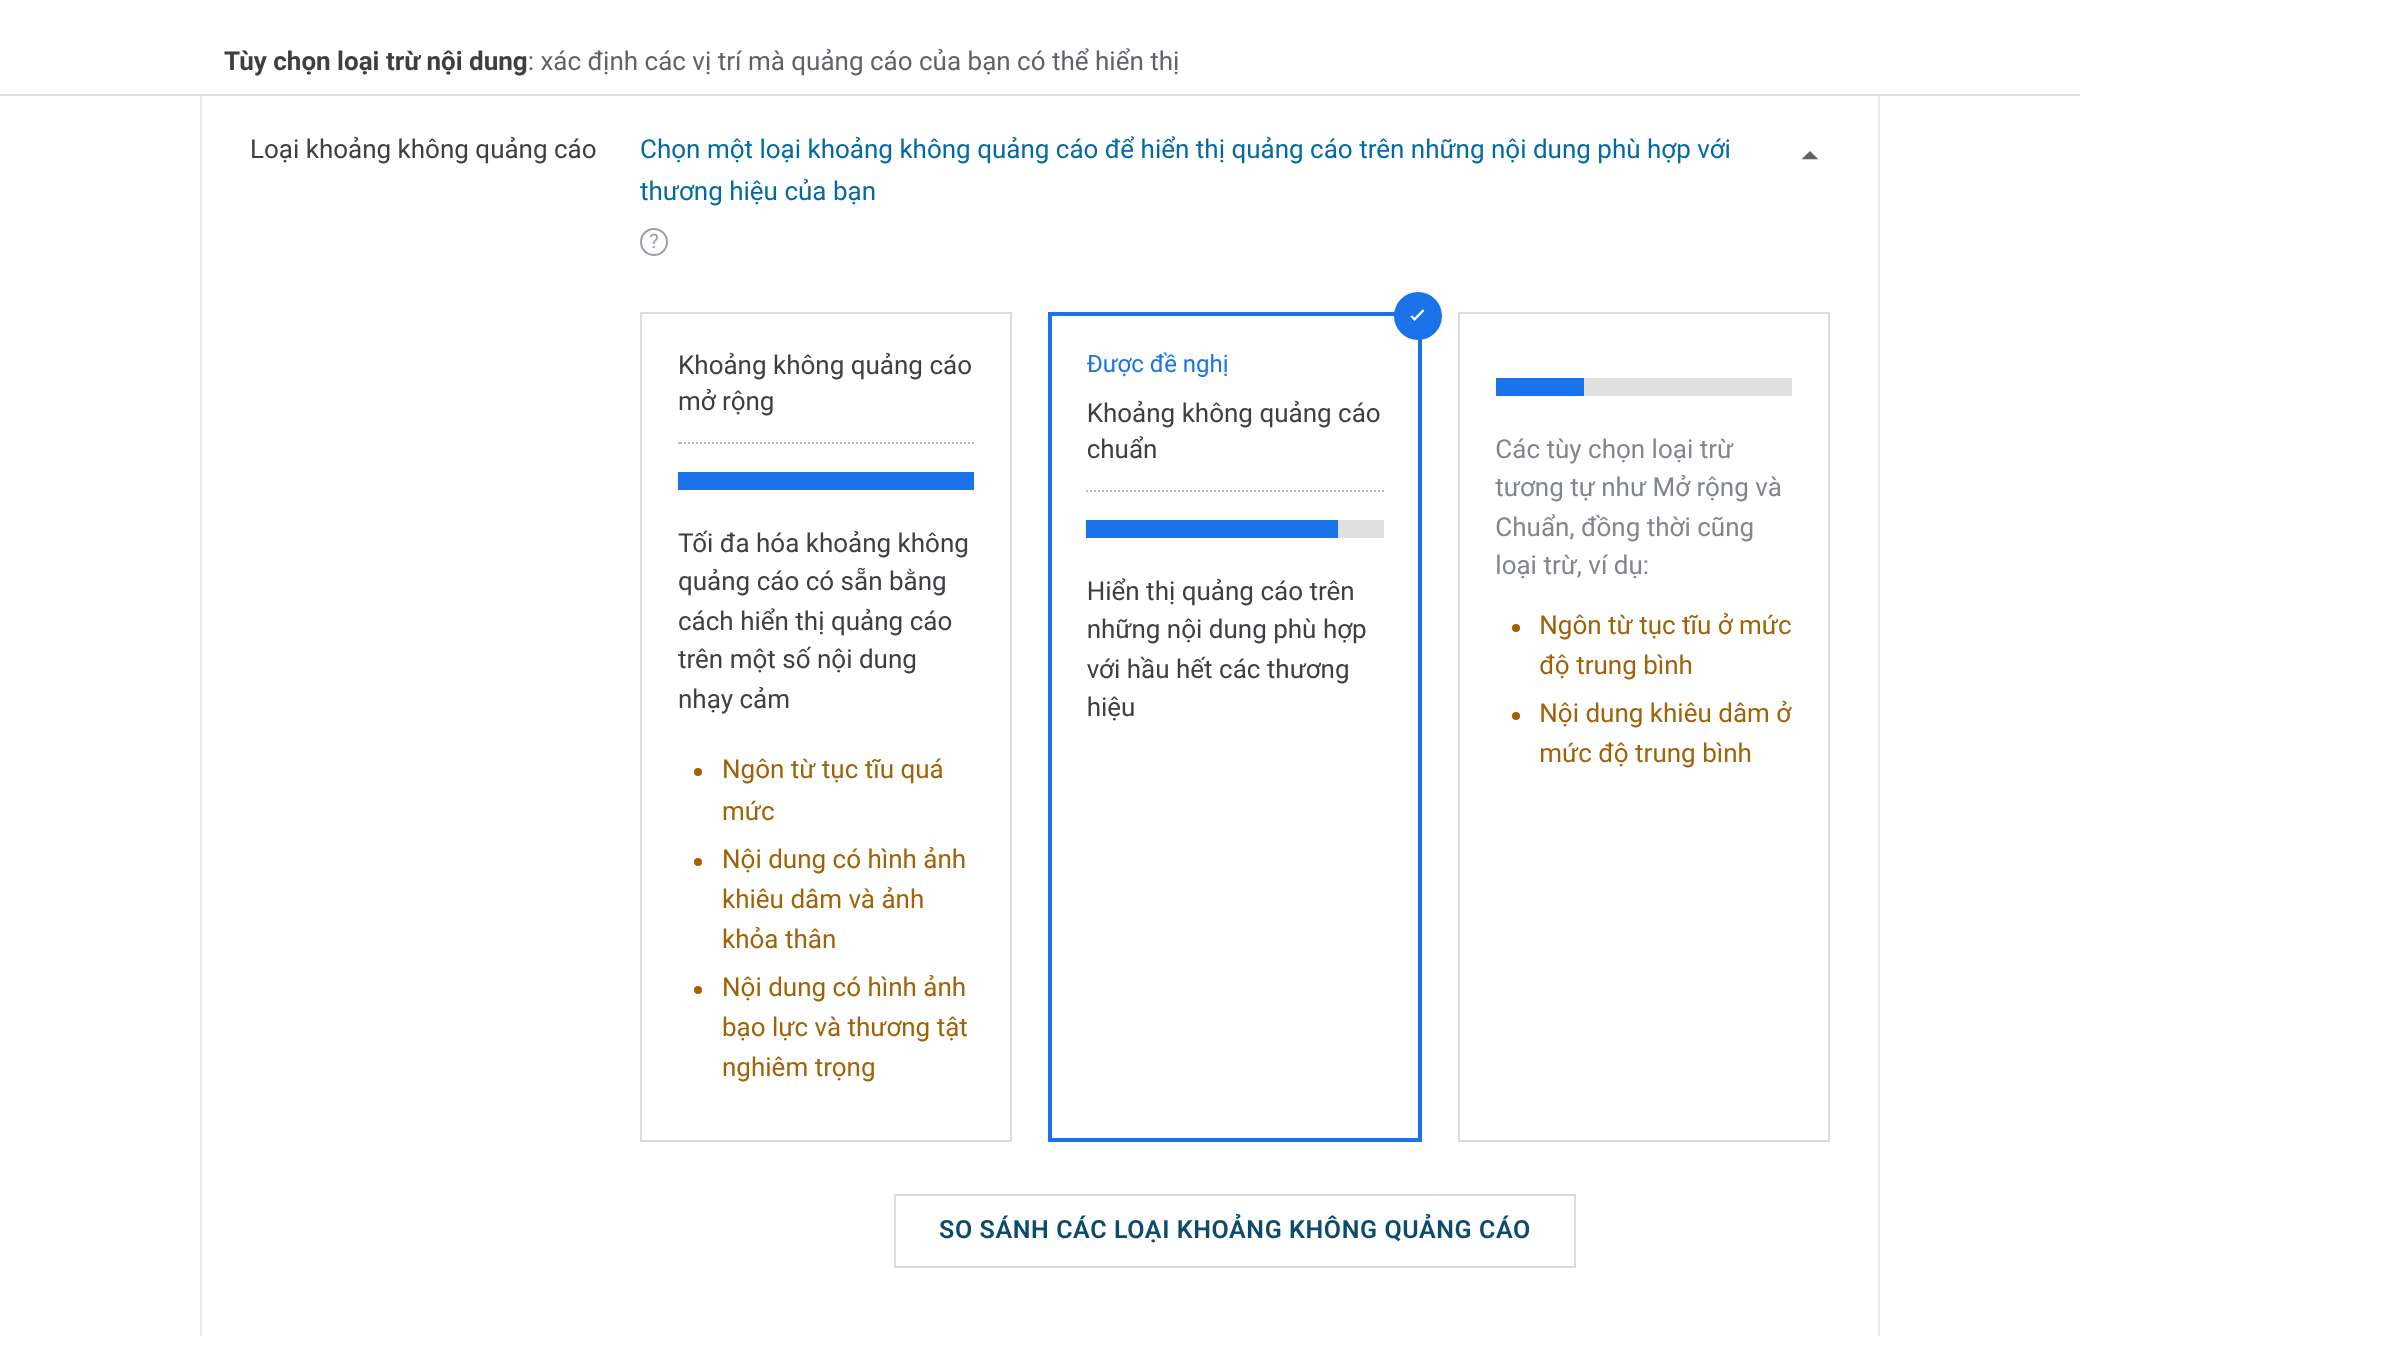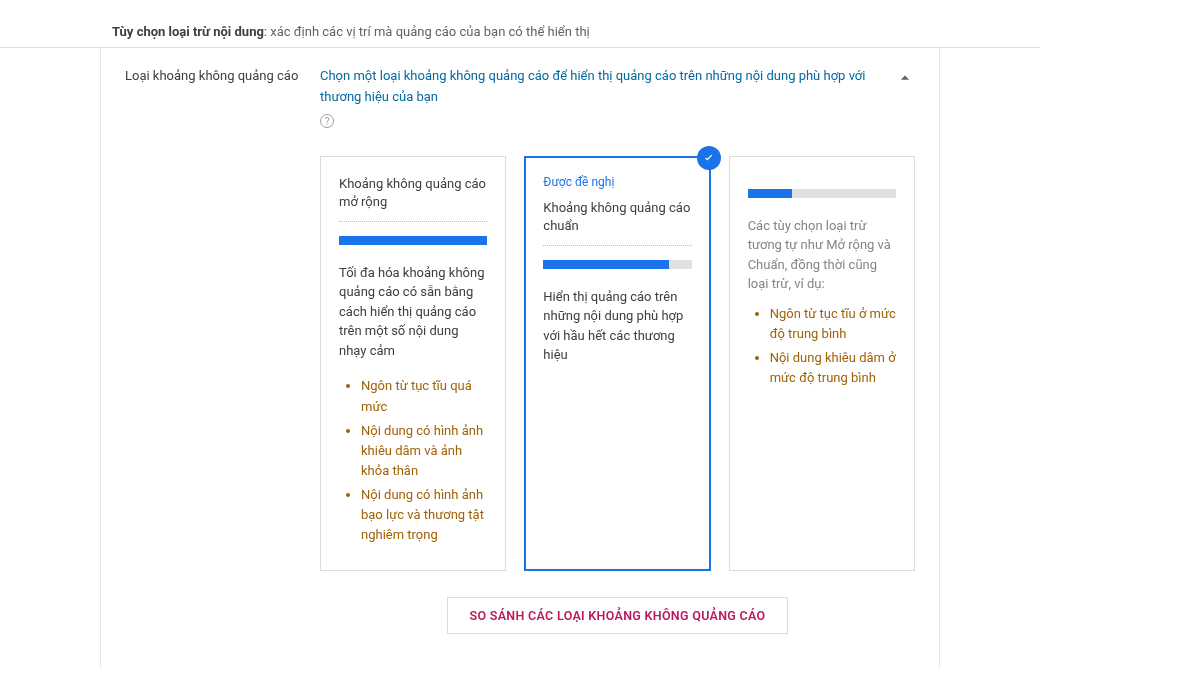--- a/index.html
+++ b/index.html
@@ -144,21 +144,21 @@
     margin-top: 26px;
   }
   .compare-btn {
     display: inline-block;
     border: 1px solid #dadce0;
     background: #fff;
     padding: 10px 22px;
     font-size: 12.5px;
     font-weight: 600;
     letter-spacing: 0.3px;
-    color: #be185d;
+    color: #0c4a6e;
     cursor: pointer;
   }
   .disclaimer {
     text-align: center;
     font-size: 11.5px;
     color: #80868b;
     margin-top: 16px;
   }
 </style>
 </head>

